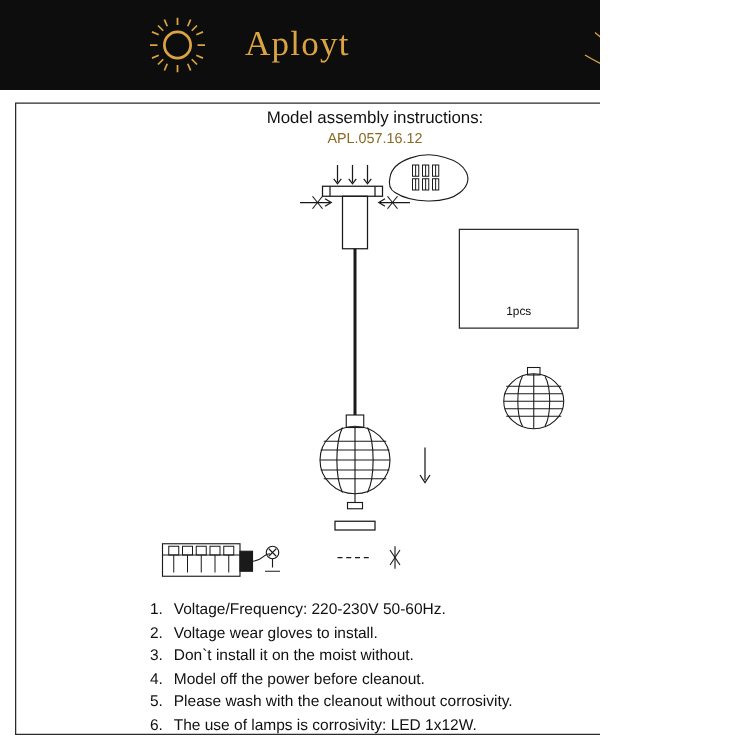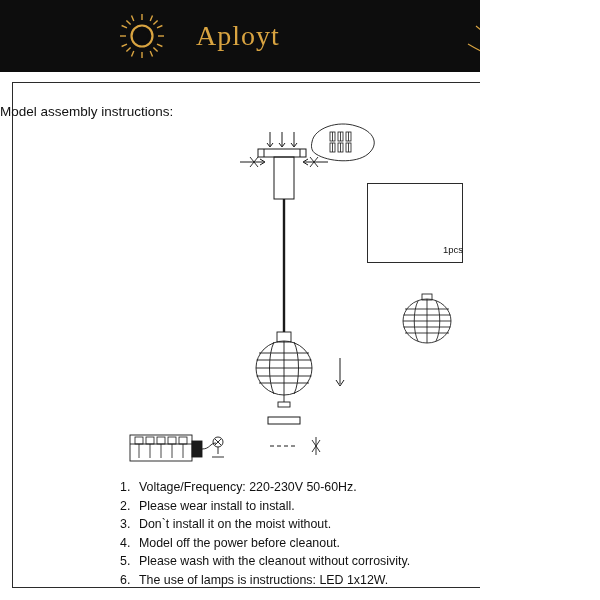--- a/index.html
+++ b/index.html
@@ -60,23 +60,23 @@
     width: 576px;
     height: 506px;
     border: 1px solid #2b2b2b;
     box-sizing: border-box;
   }
 
   
   .title-block {
     position: absolute;
     left: 0;
-    top: 102px;
+    top: 84px;
     width: 600px;
-    text-align: left;
+    text-align: center;
   }
   .title-main {
     font-size: 13.5px;
     color: #111;
     line-height: 19px;
   }
   .title-model {
     font-size: 11.5px;
     color: #8a6a25;
     line-height: 17px;
@@ -99,21 +99,21 @@
     width: 96px;
     height: 80px;
     border: 1px solid #2b2b2b;
     box-sizing: border-box;
   }
   .pcs-label {
     position: absolute;
     left: 367px;
     top: 244px;
     width: 96px;
-    text-align: right;
+    text-align: center;
     font-size: 9.5px;
     color: #111;
   }
 
   
   .notes {
     position: absolute;
     left: 120px;
     top: 478px;
     width: 450px;
@@ -183,20 +183,21 @@
           <path d="M190 70 C 146 74, 98 68, 58 44"></path>
         </g>
       </svg>
     </div>
   </div>
 
   <div class="sheet"></div>
 
   <div class="title-block">
     <div class="title-main">Model assembly instructions:</div>
+    <div class="title-model">APL.057.16.12</div>
   </div>
 
   <div class="diagram">
     <svg width="576" height="360" viewBox="0 0 576 360">
 
       <g stroke="#1a1a1a" fill="none" stroke-width="1">
 
         <rect x="246" y="39" width="48" height="8"></rect>
         <line x1="252" y1="39" x2="252" y2="47"></line>
         <line x1="288" y1="39" x2="288" y2="47"></line>
@@ -327,33 +328,33 @@
   <div class="pcs-box"></div>
   <div class="pcs-label">1pcs</div>
 
   <div class="notes">
     <div class="note-row">
       <span class="note-num">1.</span>
       <span class="note-text">Voltage/Frequency: 220-230V 50-60Hz.</span>
     </div>
     <div class="note-row">
       <span class="note-num">2.</span>
-      <span class="note-text">Please wear install to install.</span>
+      <span class="note-text">Voltage wear gloves to install.</span>
     </div>
     <div class="note-row">
       <span class="note-num">3.</span>
       <span class="note-text">Don`t install it on the moist without.</span>
     </div>
     <div class="note-row">
       <span class="note-num">4.</span>
       <span class="note-text">Model off the power before cleanout.</span>
     </div>
     <div class="note-row">
       <span class="note-num">5.</span>
       <span class="note-text">Please wash with the cleanout without corrosivity.</span>
     </div>
     <div class="note-row">
       <span class="note-num">6.</span>
-      <span class="note-text">The use of lamps is instructions: LED 1x12W.</span>
+      <span class="note-text">The use of lamps is corrosivity: LED 1x12W.</span>
     </div>
   </div>
 
 </div>
 
 </body></html>

